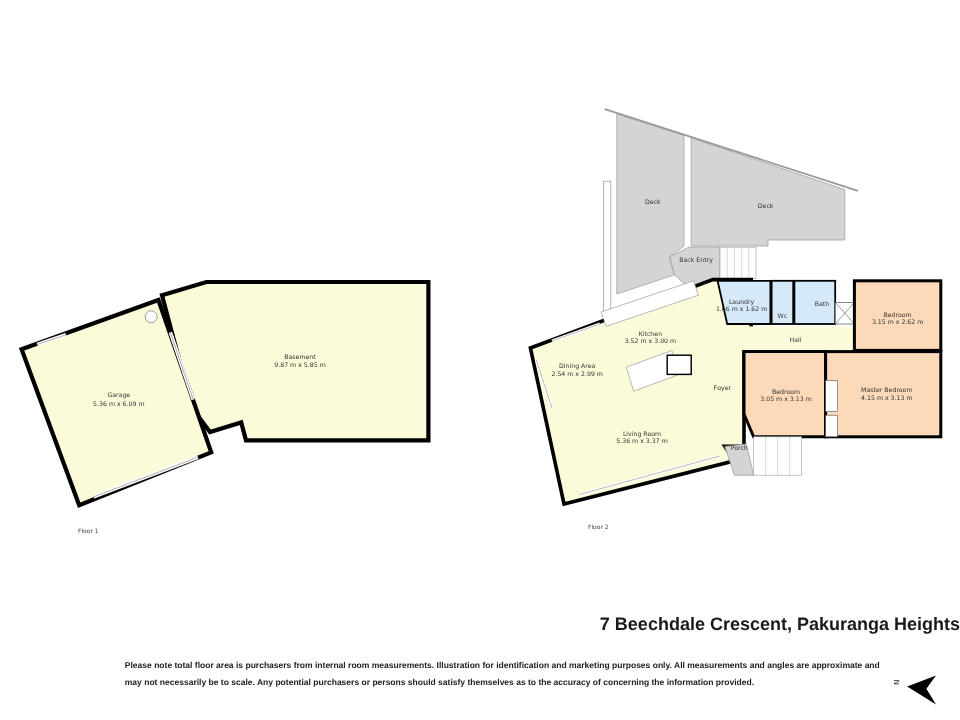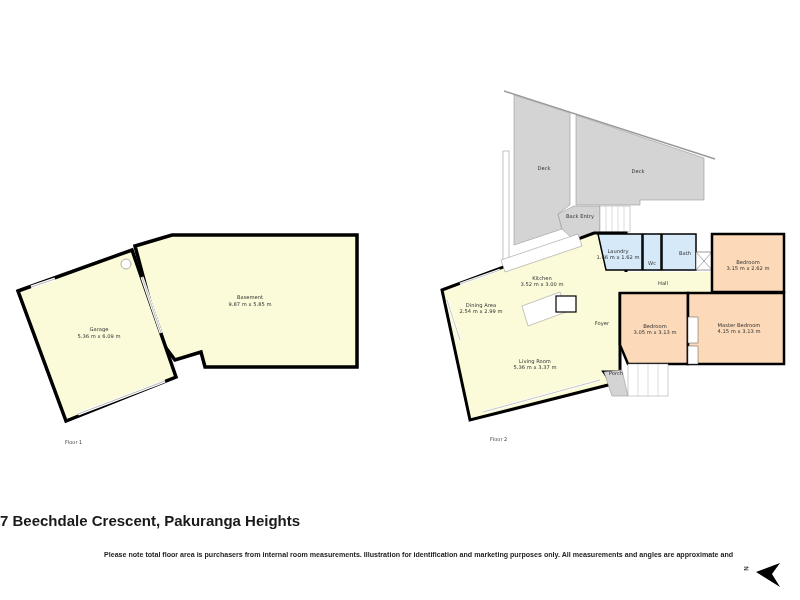--- a/index.html
+++ b/index.html
@@ -1,21 +1,21 @@
 <!DOCTYPE html>
 <html><head>
   <meta charset="utf-8">
   <style>
     html, body { margin: 0; padding: 0; background: #ffffff; }
     body { width: 800px; height: 600px; position: relative; overflow: hidden; font-family: "Liberation Sans", sans-serif; }
     #plan { position: absolute; left: 0; top: 0; width: 800px; height: 600px; }
     .room-label { font-family: "DejaVu Sans", sans-serif; font-size: 5.2px; fill: #333333; text-anchor: middle; }
     .floor-label { font-family: "DejaVu Sans", sans-serif; font-size: 5px; fill: #444444; }
     .title {
-      position: absolute; left: 0; width: 800px; top: 512px; text-align: left;
+      position: absolute; left: 0; width: 800px; top: 512px; text-align: right;
       font-family: "Liberation Sans", sans-serif; font-weight: bold; font-size: 15px; color: #1a1a1a;
     }
     .disclaimer {
       position: absolute; left: 104px; top: 548px; width: 640px;
       font-family: "Liberation Sans", sans-serif; font-weight: bold; font-size: 7.1px; line-height: 14px; color: #222222;
     }
     .disclaimer div { white-space: nowrap; }
     .compass { position: absolute; left: 744px; top: 560px; width: 40px; height: 28px; }
     .compass-n { position: absolute; left: 0; top: 5px; font-size: 6px; color: #222; transform: rotate(90deg); font-family: "DejaVu Sans", sans-serif; }
   </style>
@@ -128,20 +128,21 @@
     <text class="room-label" x="616" y="375">Porch</text>
 
     <text class="floor-label" x="490" y="441">Floor 2</text>
   </g>
 </svg>
 
 <div class="title">7 Beechdale Crescent, Pakuranga Heights</div>
 
 <div class="disclaimer">
   <div>Please note total floor area is purchasers from internal room measurements.  Illustration for identification and marketing purposes only.  All measurements and angles are approximate and</div>
+  <div>may not necessarily be to scale.  Any potential purchasers or persons should satisfy themselves as to the accuracy of concerning the information provided.</div>
 </div>
 
 <div class="compass">
   <span class="compass-n">N</span>
   <svg width="40" height="28" viewBox="0 0 40 28">
     <polygon points="12,12 36,3 28,14 36,27" fill="#000"></polygon>
   </svg>
 </div>
 
 </body></html>

